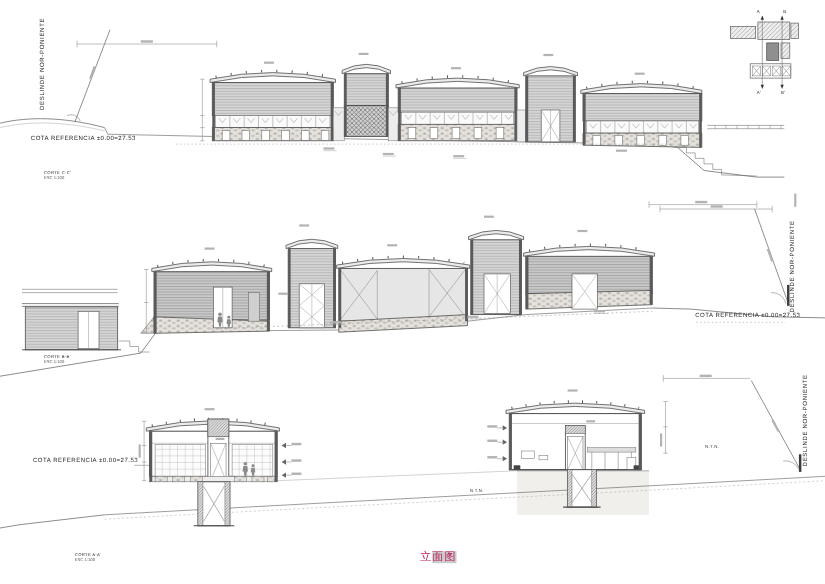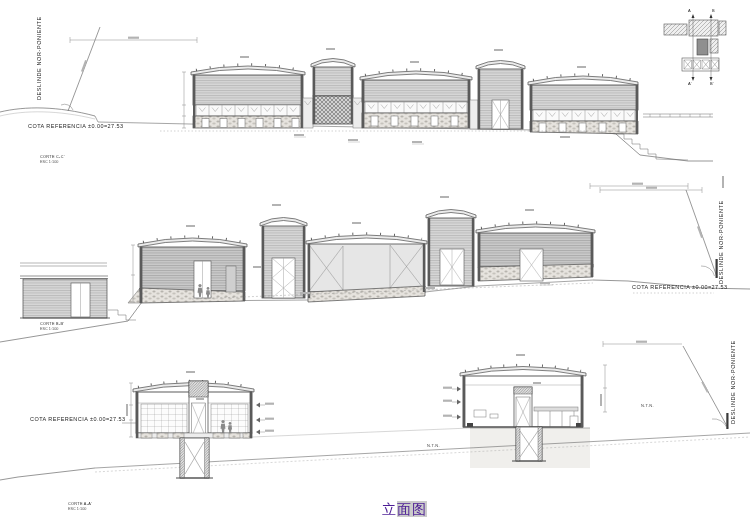--- a/index.html
+++ b/index.html
@@ -7,21 +7,21 @@
          font-family:"Liberation Sans",sans-serif;}
   .sheet svg{position:absolute;left:0;top:0;}
   .lbl{position:absolute;color:#222;white-space:nowrap;line-height:1;}
   .cota{font-size:5.5px;letter-spacing:.45px;color:#1e1e1e;}
   .vert{font-size:5.5px;letter-spacing:.6px;transform:rotate(-90deg);transform-origin:0 0;color:#1e1e1e;}
   .corte{font-size:3.8px;color:#2a2a2a;line-height:1.35;}
   .corte .c1{letter-spacing:.3px;}
   .corte .c2{color:#555;}
   .ntn{font-size:4px;color:#444;letter-spacing:.3px;}
   .kp{font-size:4px;color:#222;}
-  .title{font-size:14px;color:#4c1d95;font-family:"DejaVu Sans","Liberation Sans",sans-serif;letter-spacing:1px;}
+  .title{font-size:10px;color:#be185d;font-family:"DejaVu Sans","Liberation Sans",sans-serif;letter-spacing:1px;}
   .title .hl{background:#cbcbcb;}
 </style>
 </head>
 <body>
 
 <div class="sheet">
 
 <svg width="750" height="531" viewBox="0 0 750 531">
 <defs>
   <pattern id="siding" width="4" height="2.5" patternUnits="userSpaceOnUse">

